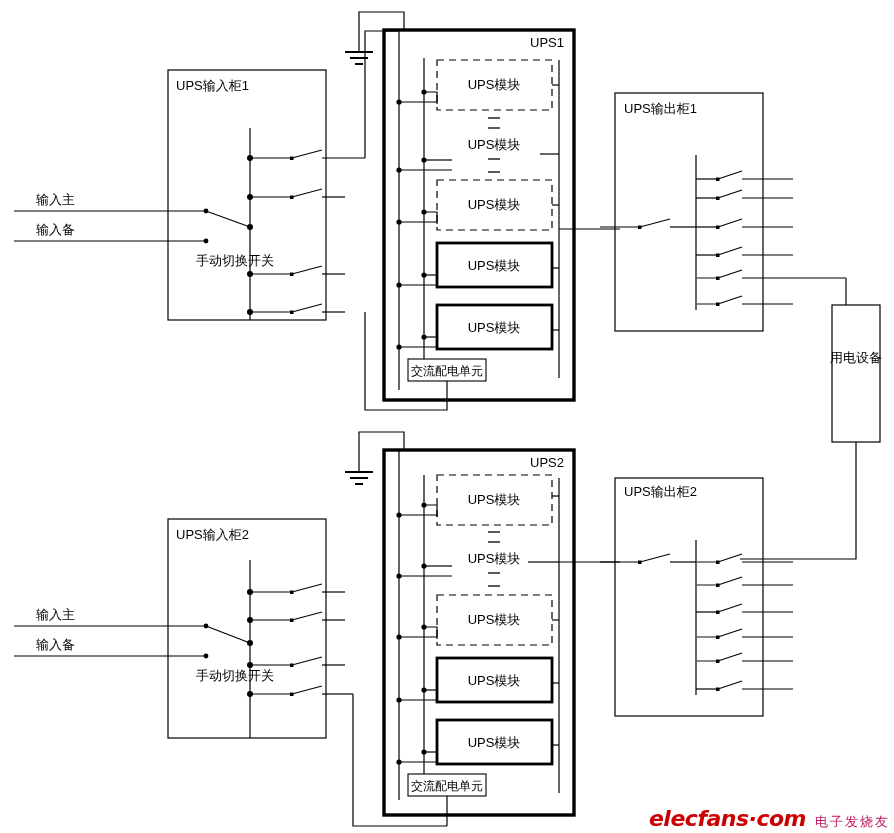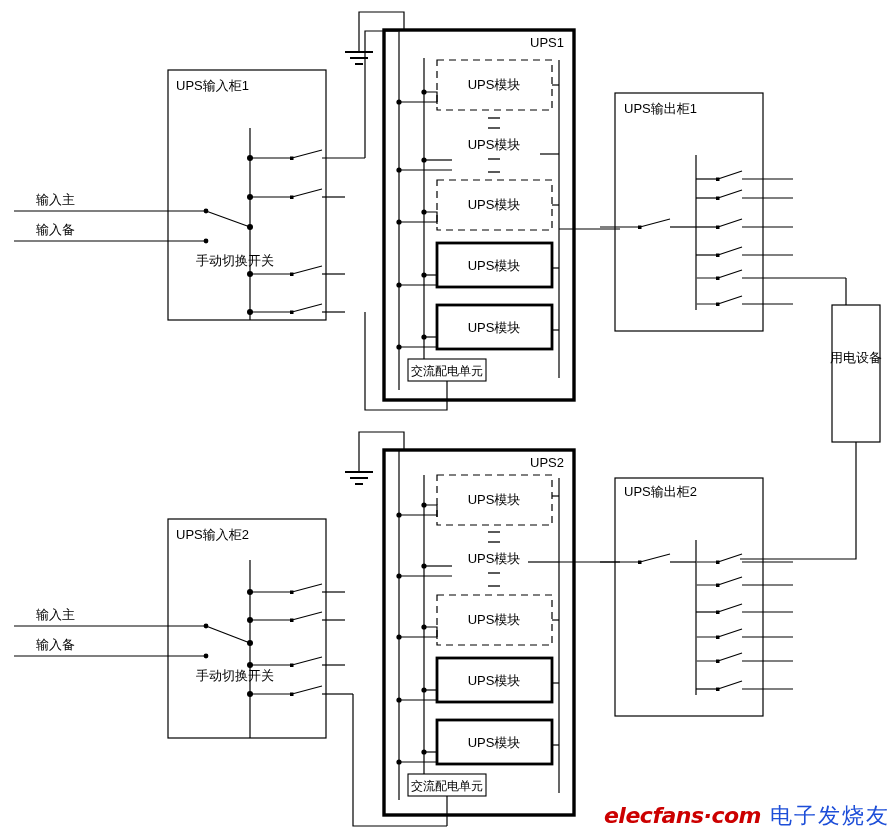--- a/index.html
+++ b/index.html
@@ -58,22 +58,22 @@
   .wm-en {
     font-family: "DejaVu Sans", sans-serif;
     font-weight: bold;
     font-style: italic;
     font-size: 22px;
     color: #cc0000;
     letter-spacing: -0.5px;
   }
   .wm-cn {
     font-family: "DejaVu Sans", sans-serif;
-    font-size: 22px;
-    color: #1d4ed8;
+    font-size: 13px;
+    color: #be185d;
     letter-spacing: 2px;
   }
 </style>
 </head>
 <body>
 
 <div id="diagram-root">
 
 <svg id="schematic" viewBox="0 0 894 833">
 

